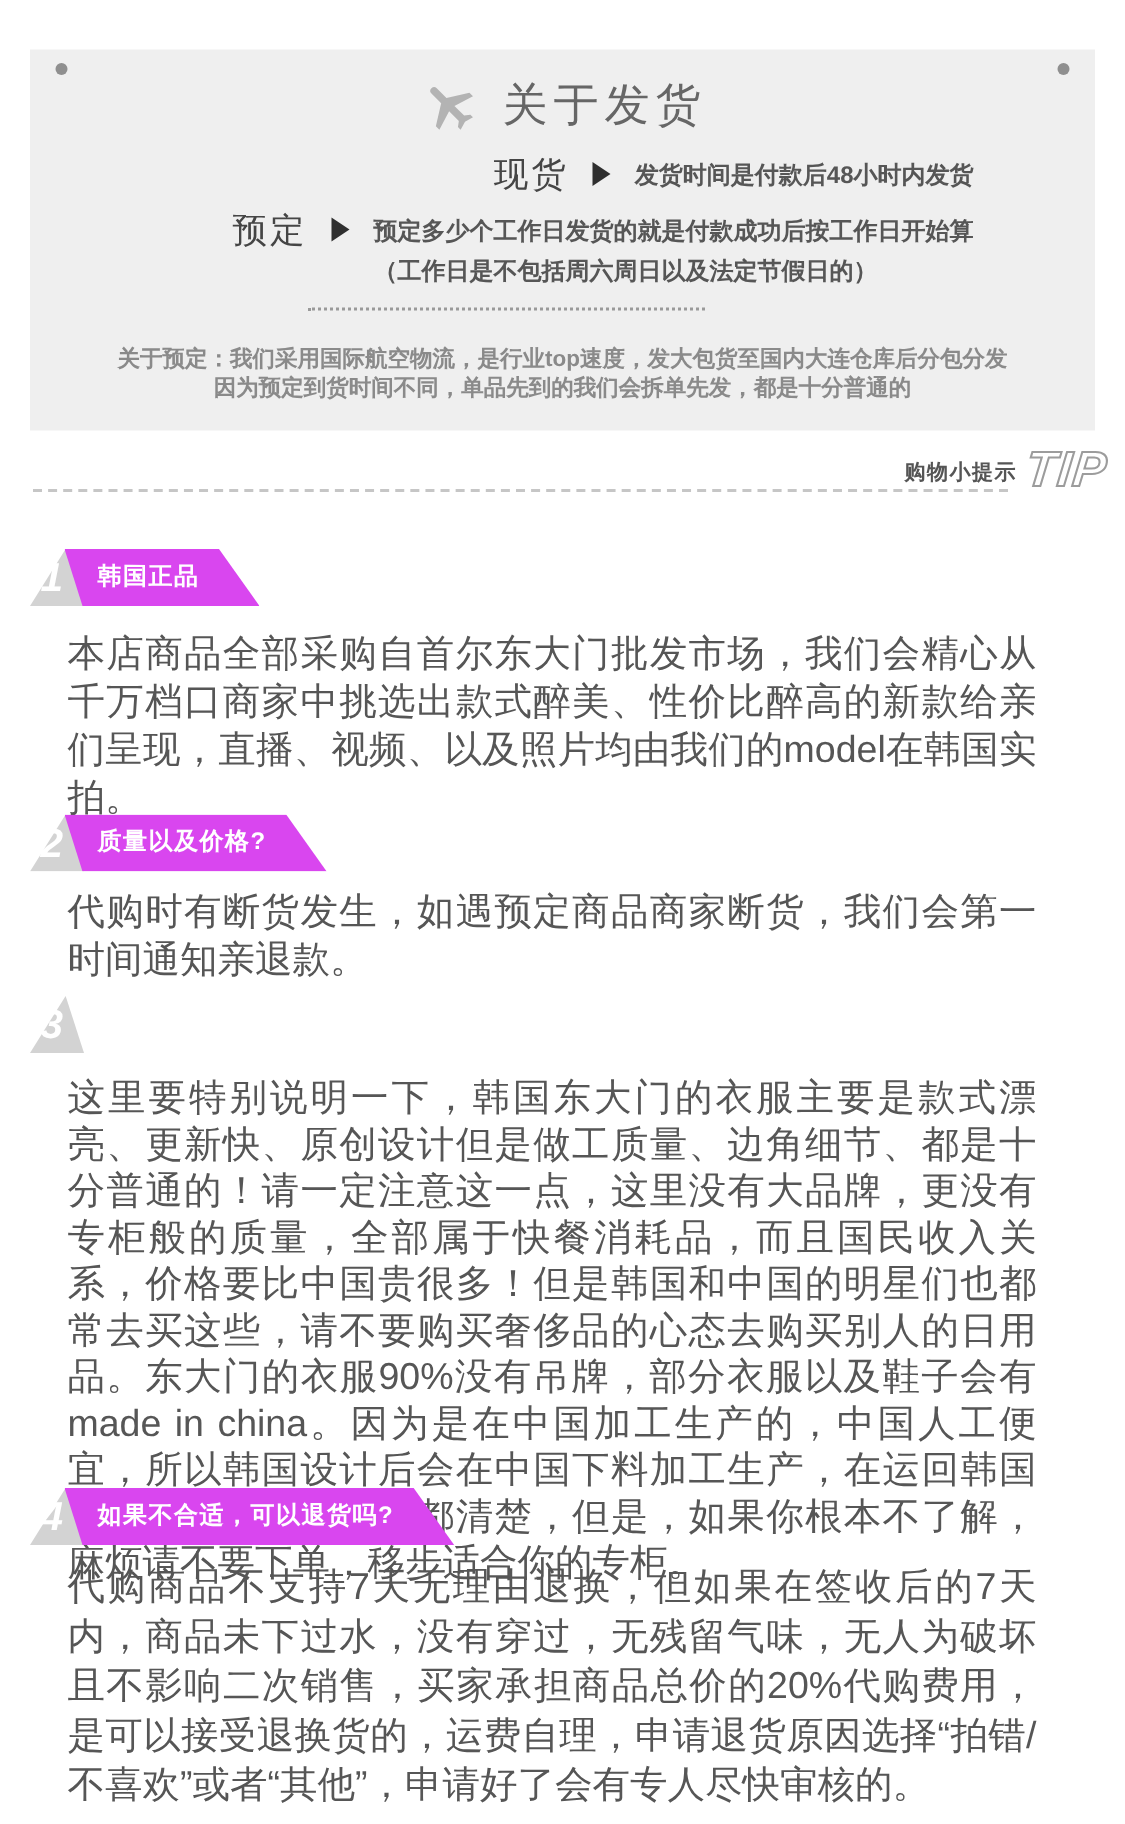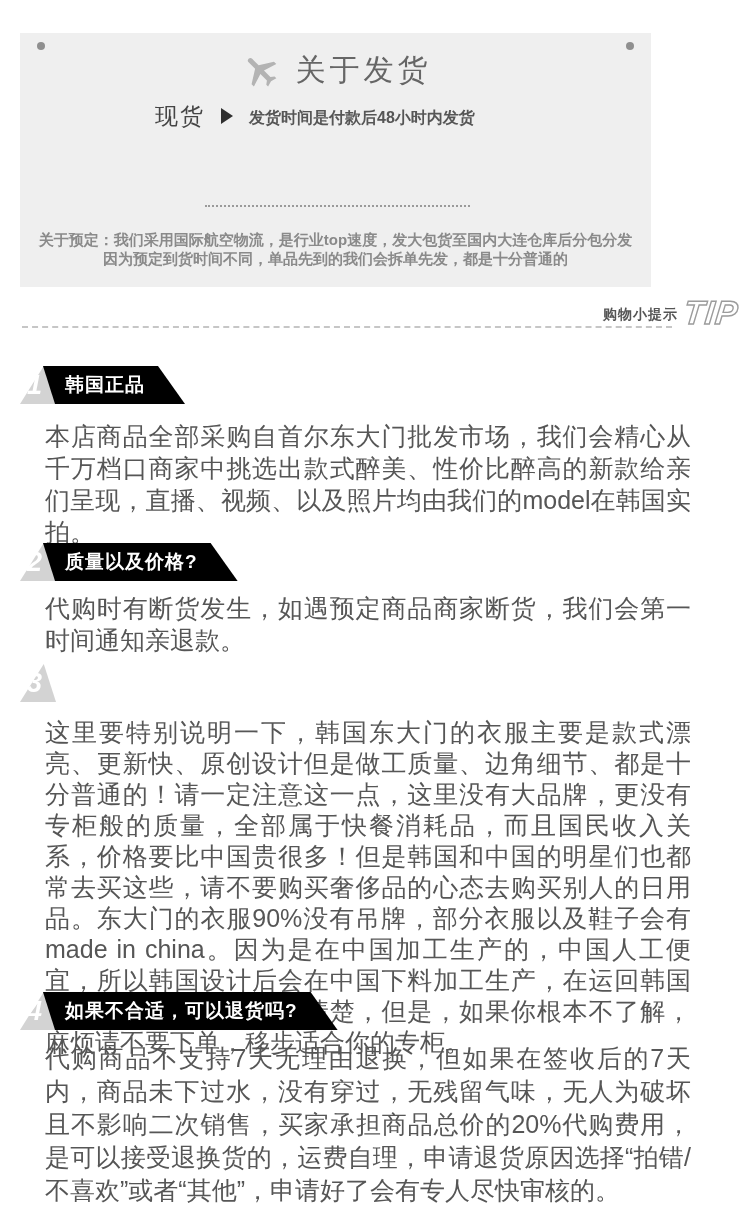--- a/index.html
+++ b/index.html
@@ -2,21 +2,21 @@
 <html><head>
 <meta charset="utf-8">
 <style>
   html,body{margin:0;padding:0;}
   body{
     width:750px;height:1216px;position:relative;background:#ffffff;
     font-family:"Liberation Sans","DejaVu Sans",sans-serif;
     overflow:hidden;
   }
   
-  .ship-box{position:absolute;left:20px;top:33px;width:631px;height:254px;background:#efefef;}
+  .ship-box{position:absolute;left:20px;top:33px;width:710px;height:254px;background:#efefef;}
   .pin-dot{position:absolute;top:9px;width:8px;height:8px;border-radius:50%;background:#8f8f8f;}
   .pin-dot.left{left:17px;}
   .pin-dot.right{right:17px;}
   .box-header{position:absolute;top:16px;left:0;width:100%;display:flex;justify-content:center;align-items:center;gap:14px;}
   .plane-wrap{width:42px;height:42px;display:flex;align-items:center;justify-content:center;transform:rotate(-45deg);}
   .plane-wrap svg{width:40px;height:40px;fill:#b3b3b3;}
   .box-title{font-size:30px;color:#666666;letter-spacing:4px;font-weight:400;}
   .ship-rows{position:absolute;top:68px;left:135px;}
   .ship-row{display:flex;align-items:flex-start;margin-bottom:7px;justify-content:flex-end;}
   .row-label{font-size:23px;line-height:30px;color:#454545;letter-spacing:2px;width:58px;}
@@ -25,21 +25,21 @@
   .dotted-divider{position:absolute;top:172px;left:185px;width:265px;border-top:2px dotted #9a9a9a;}
   .ship-note{position:absolute;top:197px;left:0;width:100%;text-align:center;font-size:15px;font-weight:bold;color:#8a8a8a;line-height:19px;}
   
   .tip-label{position:absolute;top:306px;right:72px;font-size:14px;font-weight:bold;color:#555555;letter-spacing:1px;}
   .tip-logo{position:absolute;top:294px;left:684px;font-size:33px;font-style:italic;font-weight:bold;color:#ffffff;-webkit-text-stroke:1.4px #9c9c9c;letter-spacing:1px;transform:skewX(-6deg);}
   .dashed-line{position:absolute;top:326px;left:22px;width:650px;border-top:2px dashed #c6c6c6;}
   
   .badge{position:absolute;left:20px;height:38px;display:inline-flex;}
   .badge-tri{position:relative;width:36px;height:38px;background:#d3d3d3;-webkit-clip-path:polygon(66% 0,0 100%,100% 100%);clip-path:polygon(66% 0,0 100%,100% 100%);z-index:1;}
   .badge-num{position:absolute;left:7px;top:3px;z-index:3;color:#ffffff;font-style:italic;font-weight:bold;font-size:27px;line-height:32px;}
-  .badge-dark{position:relative;z-index:2;margin-left:-13px;background:#000000;color:#ffffff;font-size:19px;font-weight:bold;line-height:38px;padding:0 40px 0 22px;letter-spacing:1px;
+  .badge-dark{position:relative;z-index:2;margin-left:-13px;background:#d946ef;color:#ffffff;font-size:16px;font-weight:bold;line-height:38px;padding:0 40px 0 22px;letter-spacing:1px;
     -webkit-clip-path:polygon(0 0,calc(100% - 27px) 0,100% 100%,12px 100%);clip-path:polygon(0 0,calc(100% - 27px) 0,100% 100%,12px 100%);text-align:right;}
   .badge.b1{top:366px;} .badge.b2{top:543px;} .badge.b3{top:664px;} .badge.b4{top:992px;}
   
   .section-body{position:absolute;left:45px;width:646px;font-size:25px;color:#565656;line-height:32px;text-align:justify;}
   .section-body.p1{top:420px;}
   .section-body.p2{top:592px;}
   .section-body.p3{top:717px;line-height:31px;}
   .section-body.p4{top:1042px;line-height:33px;}
 </style>
 </head>
@@ -57,20 +57,28 @@
     </span>
     <span class="box-title">关于发货</span>
   </div>
 
   <div class="ship-rows">
     <div class="ship-row">
       <span class="row-label">现货</span>
       <span class="arrow-right"></span>
       <div class="row-text">
         <div>发货时间是付款后48小时内发货</div>
+      </div>
+    </div>
+    <div class="ship-row">
+      <span class="row-label">预定</span>
+      <span class="arrow-right"></span>
+      <div class="row-text">
+        <div>预定多少个工作日发货的就是付款成功后按工作日开始算</div>
+        <div>（工作日是不包括周六周日以及法定节假日的）</div>
       </div>
     </div>
   </div>
 
   <div class="dotted-divider"></div>
 
   <div class="ship-note">
     <div>关于预定：我们采用国际航空物流，是行业top速度，发大包货至国内大连仓库后分包分发</div>
     <div>因为预定到货时间不同，单品先到的我们会拆单先发，都是十分普通的</div>
   </div>

